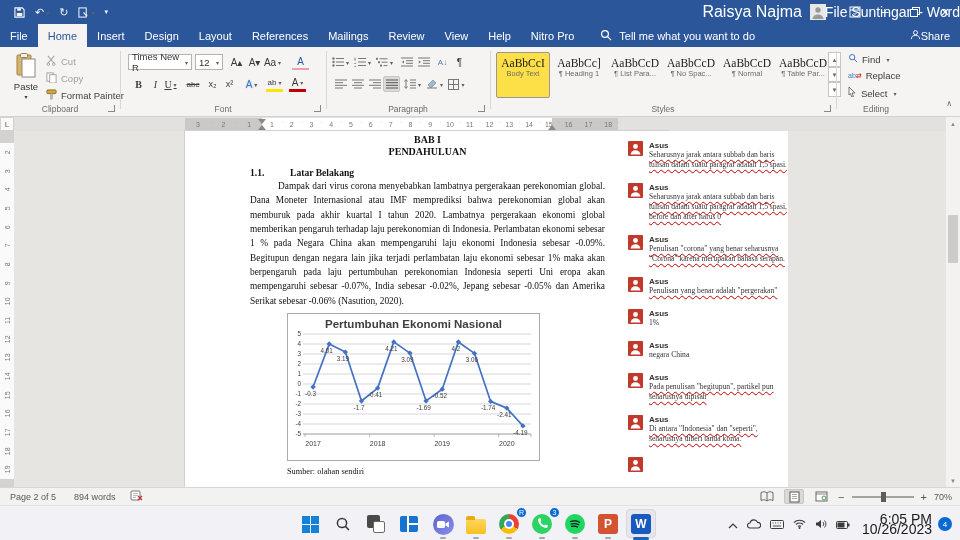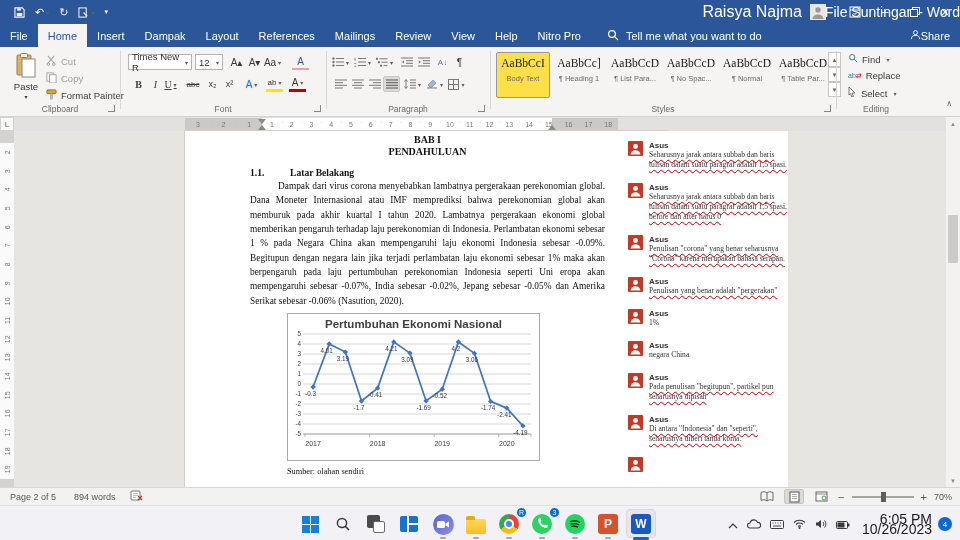--- a/index.html
+++ b/index.html
@@ -32,21 +32,21 @@
 .sm{width:17px;height:16px;font-size:10px}
 .dd::after{content:"▾";font-size:6px;color:#605e5c;margin-left:2px}
 .gray{color:#a19f9d}
 .pressed{background:#dcdad7;border:1px solid #c8c6c3;border-radius:2px}
 #paste{position:absolute;left:8px;top:6px;width:36px;height:56px;display:flex;flex-direction:column;align-items:center;font-size:9.5px;color:#3b3a39}
 .cliprow{position:absolute;left:46px;display:flex;align-items:center;gap:4px;font-size:9.5px;white-space:nowrap}
 .combo{position:absolute;top:7px;height:16px;border:1px solid #b5b3b0;background:#fff;display:flex;align-items:center;font-size:9.5px;padding:0 3px;color:#333;justify-content:space-between}
 .stylecard{width:54px;height:46px;padding-top:4px;text-align:center;border:1px solid transparent;border-radius:2px}
 .stylecard.sel{border-color:#9a9896;background:#fde047}
 .stylecard .prev{font-family:"Liberation Serif",serif;font-size:11.5px;color:#1a1a1a;white-space:nowrap}
-.stylecard .snm{font-size:7.5px;color:#6d6b68;margin-top:5px;white-space:nowrap}
+.stylecard .snm{font-size:7.5px;color:#6d6b68;margin-top:0;white-space:nowrap}
 #styles-gallery{position:absolute;left:496px;top:5px;display:flex;gap:2px}
 .sscroll{position:absolute;left:828px;width:13px;height:15px;border:1px solid #c8c6c3;background:#fdfdfd;font-size:6px;color:#666;display:flex;align-items:center;justify-content:center}
 .editrow{position:absolute;left:848px;display:flex;align-items:center;gap:4px;font-size:9.5px;color:#3b3a39;white-space:nowrap}
 #collapse-ribbon{position:absolute;right:8px;top:52px;font-size:8px;color:#6d6b68}
 
 #ruler-h{position:absolute;left:0;top:117px;width:946px;height:14px;background:#e3e1df}
 .rseg{position:absolute;top:1px;height:12px}
 .rrow{position:absolute;top:1px;height:12px;display:flex}
 .rcell{flex:1;display:flex;align-items:center;justify-content:center;font-size:7px;color:#7a7876;position:relative}
 .rcell::after{content:"·";position:absolute;right:-1.5px;top:1px;font-size:6px;color:#a5a3a0}
@@ -165,21 +165,21 @@
         </span>
       <span class="winbtn" style="font-size:14px">×</span>
     </div>
   </div>
 
   <div id="menubar">
     <div id="menu-tabs">
         <div class="mtab">File</div>
         <div class="mtab active">Home</div>
         <div class="mtab">Insert</div>
-        <div class="mtab">Dampak</div>
+        <div class="mtab">Design</div>
         <div class="mtab">Layout</div>
         <div class="mtab">References</div>
         <div class="mtab">Mailings</div>
         <div class="mtab">Review</div>
         <div class="mtab">View</div>
         <div class="mtab">Help</div>
         <div class="mtab">Nitro Pro</div>
       </div>
     <div id="tellme">
       <span><svg width="12" height="12" viewBox="0 0 12 12">

